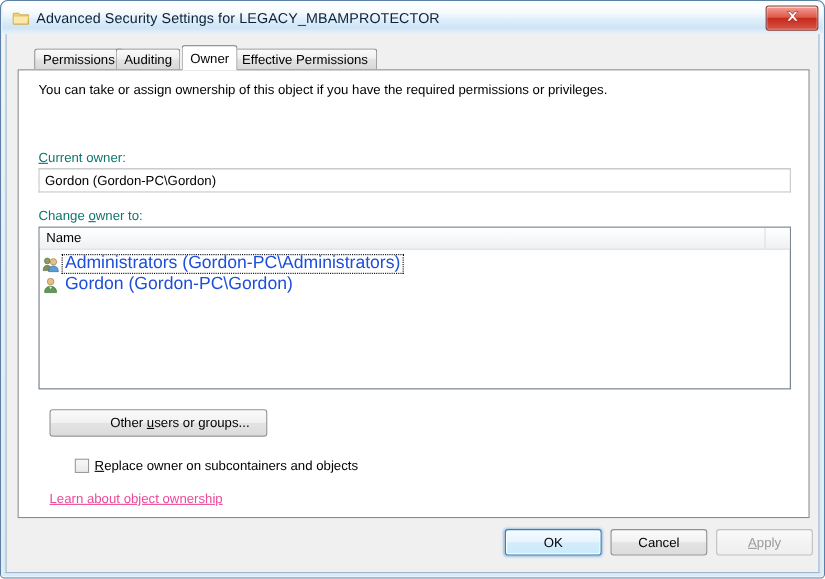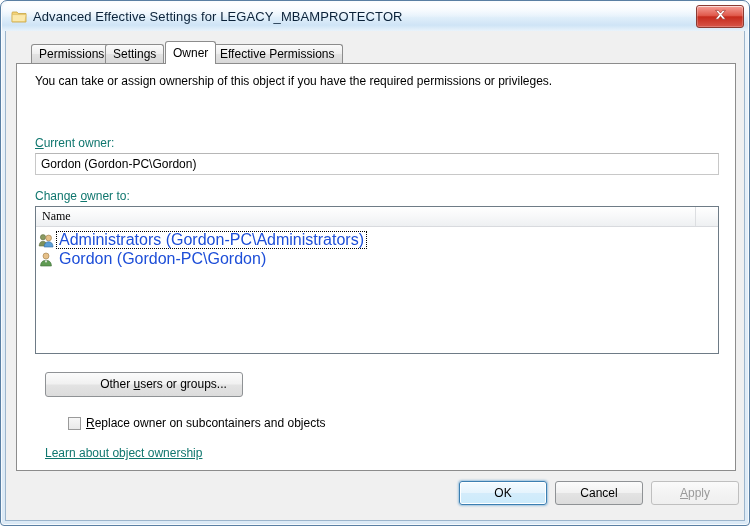--- a/index.html
+++ b/index.html
@@ -180,21 +180,20 @@
     border: 1px solid #6e7b86;
     overflow: hidden;
   }
   #list-header {
     position: absolute;
     left: 0; top: 0;
     width: 100%; height: 20px;
     box-sizing: border-box;
     background: linear-gradient(to bottom, #ffffff 0%, #f7f8f9 50%, #eef0f2 100%);
     border-bottom: 1px solid #d8dade;
-    font-family: Liberation Serif, serif;
   }
   #list-header-cell {
     position: absolute;
     left: 0; top: 0;
     width: 660px; height: 19px;
     box-sizing: border-box;
     border-right: 1px solid #dcdee1;
     line-height: 19px;
     padding-left: 6px;
     font-size: 12px;
@@ -280,21 +279,21 @@
     font-size: 12px;
     color: #000;
     white-space: nowrap;
   }
 
   
   #help-link {
     position: absolute;
     left: 28px; top: 382px;
     font-size: 12px;
-    color: #0f766e;
+    color: #ec4899;
     text-decoration: underline;
     white-space: nowrap;
     cursor: pointer;
   }
 
   
   #footer-buttons .btn { top: 450px; height: 24px; line-height: 22px; }
   #ok-button     { left: 453px; width: 88px; }
   #cancel-button { left: 549px; width: 88px; }
   #apply-button  { left: 645px; width: 88px; }
@@ -305,34 +304,34 @@
 <div id="window">
 
   <div id="titlebar">
     <div id="titlebar-sheen"></div>
 
     <svg id="window-icon" viewBox="0 0 16 15">
       <path d="M1 3.5 L1 13 L15 13 L15 4.5 L7.2 4.5 L6.0 3.0 L1.8 3.0 Z" fill="#f3d27a" stroke="#c9a43f" stroke-width="0.8"></path>
       <path d="M1.2 5.6 L15 5.6 L14 12.6 L1.2 12.6 Z" fill="#fbe9ac" stroke="#d8b75a" stroke-width="0.6"></path>
     </svg>
 
-    <div id="title-text">Advanced Effective Settings for LEGACY_MBAMPROTECTOR</div>
+    <div id="title-text">Advanced Security Settings for LEGACY_MBAMPROTECTOR</div>
 
     <div id="close-button">
       <svg width="17" height="15" viewBox="0 0 17 15">
         <path d="M3.6 2.4 L6.3 2.4 L8.5 5.0 L10.7 2.4 L13.4 2.4 L9.9 6.6 L13.6 11.2 L10.8 11.2 L8.5 8.4 L6.2 11.2 L3.4 11.2 L7.1 6.6 Z" fill="#ffffff" stroke="#8f2a20" stroke-width="0.6"></path>
       </svg>
     </div>
   </div>
 
   <div id="client">
 
     <div id="tabstrip">
       <div class="tab" style="left:0px;margin-left:15px;">Permissions</div>
-      <div class="tab" style="left:89px;">Settings</div>
+      <div class="tab" style="left:89px;">Auditing</div>
       <div class="tab active" style="left:149px;">Owner</div>
       <div class="tab" style="left:196px;">Effective Permissions</div>
     </div>
 
     <div id="tabpage">
 
       <div class="desc">You can take or assign ownership of this object if you have the required permissions or privileges.</div>
 
       <div class="field-label" id="current-owner-label"><span class="ul">C</span><span>urrent owner:</span></div>
 

